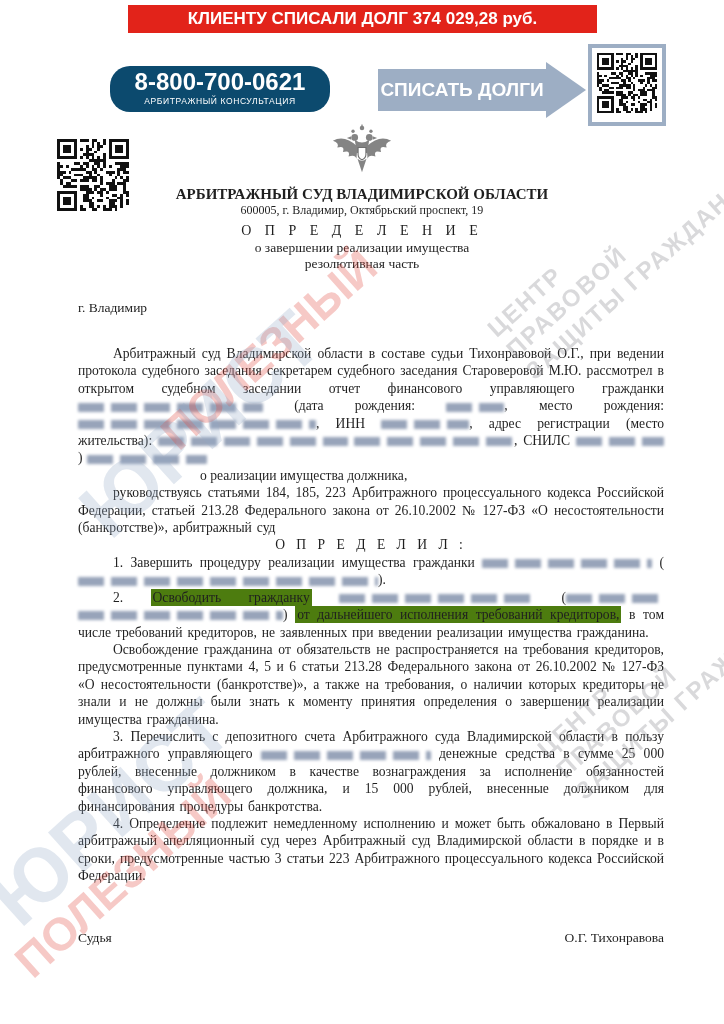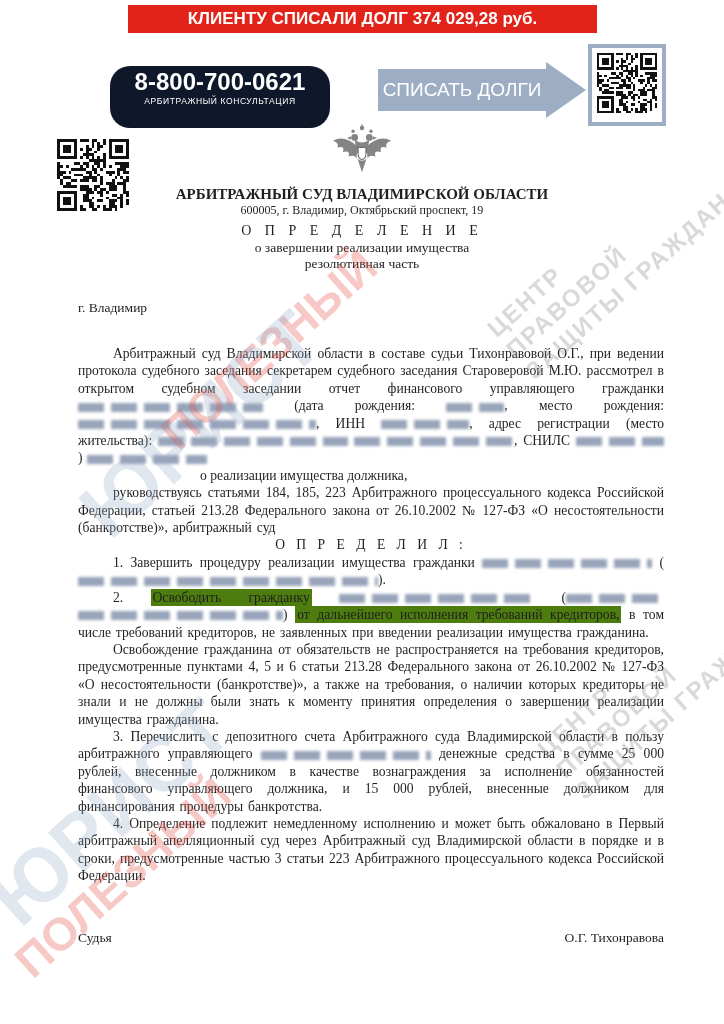--- a/index.html
+++ b/index.html
@@ -3,27 +3,27 @@
 <meta charset="utf-8">
 <style>
   html,body{margin:0;padding:0;background:#ffffff;}
   .page{position:relative;width:724px;height:1024px;background:#fff;overflow:hidden;
         font-family:"Liberation Serif",serif;color:#1f1f1f;}
 
   
   .banner{position:absolute;left:128px;top:5px;width:469px;height:28px;background:#e2231a;
           color:#ffffff;font-family:"Liberation Sans",sans-serif;font-weight:bold;font-size:17px;
           line-height:28px;text-align:center;}
-  .phone-btn{position:absolute;left:110px;top:66px;width:220px;height:62px;background:#0f172a;
+  .phone-btn{position:absolute;left:110px;top:66px;width:220px;height:46px;background:#0c4a6e;
              color:#fff;font-family:"Liberation Sans",sans-serif;text-align:center;cursor:pointer;border-radius:20px;}
   .phone-num{font-weight:bold;font-size:24px;line-height:28px;margin-top:2px;}
   .phone-sub{font-size:8.5px;letter-spacing:.6px;line-height:10px;}
   .cta{position:absolute;left:378px;top:62px;width:210px;height:56px;cursor:pointer;}
   .cta-body{position:absolute;left:0;top:7px;width:168px;height:42px;background:#9daec4;
-            color:#fff;font-family:"Liberation Sans",sans-serif;font-weight:normal;font-size:19px;
+            color:#fff;font-family:"Liberation Sans",sans-serif;font-weight:bold;font-size:19px;
             line-height:42px;text-align:center;}
   .cta-arrow{position:absolute;left:168px;top:0;width:0;height:0;
              border-top:28px solid transparent;border-bottom:28px solid transparent;
              border-left:40px solid #9daec4;}
   .qr-top{position:absolute;left:588px;top:44px;border:4px solid #9daec4;background:#fff;padding:5px;}
   .qr-left{position:absolute;left:57px;top:139px;background:#fff;}
   .qr svg rect{fill:#111;}
   .qr svg rect[fill="#fff"]{fill:#fff;}
 
   

